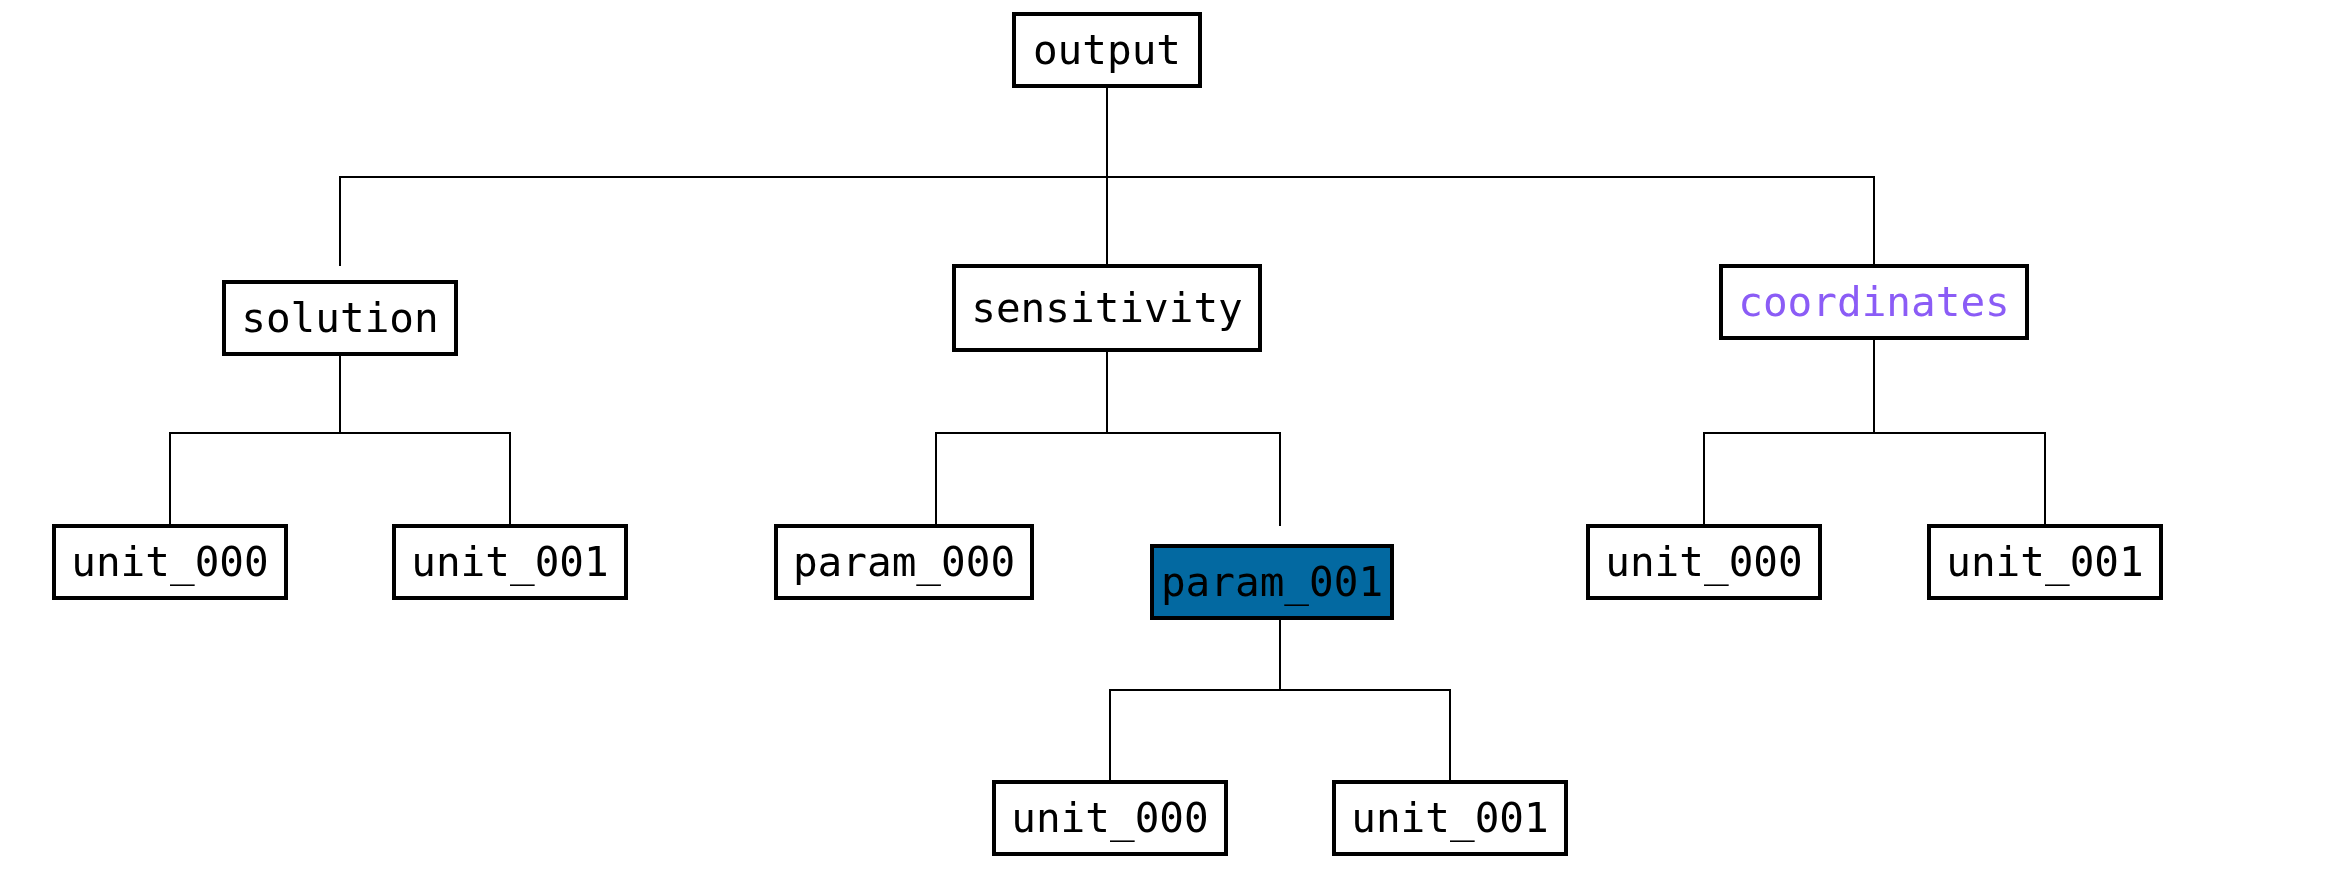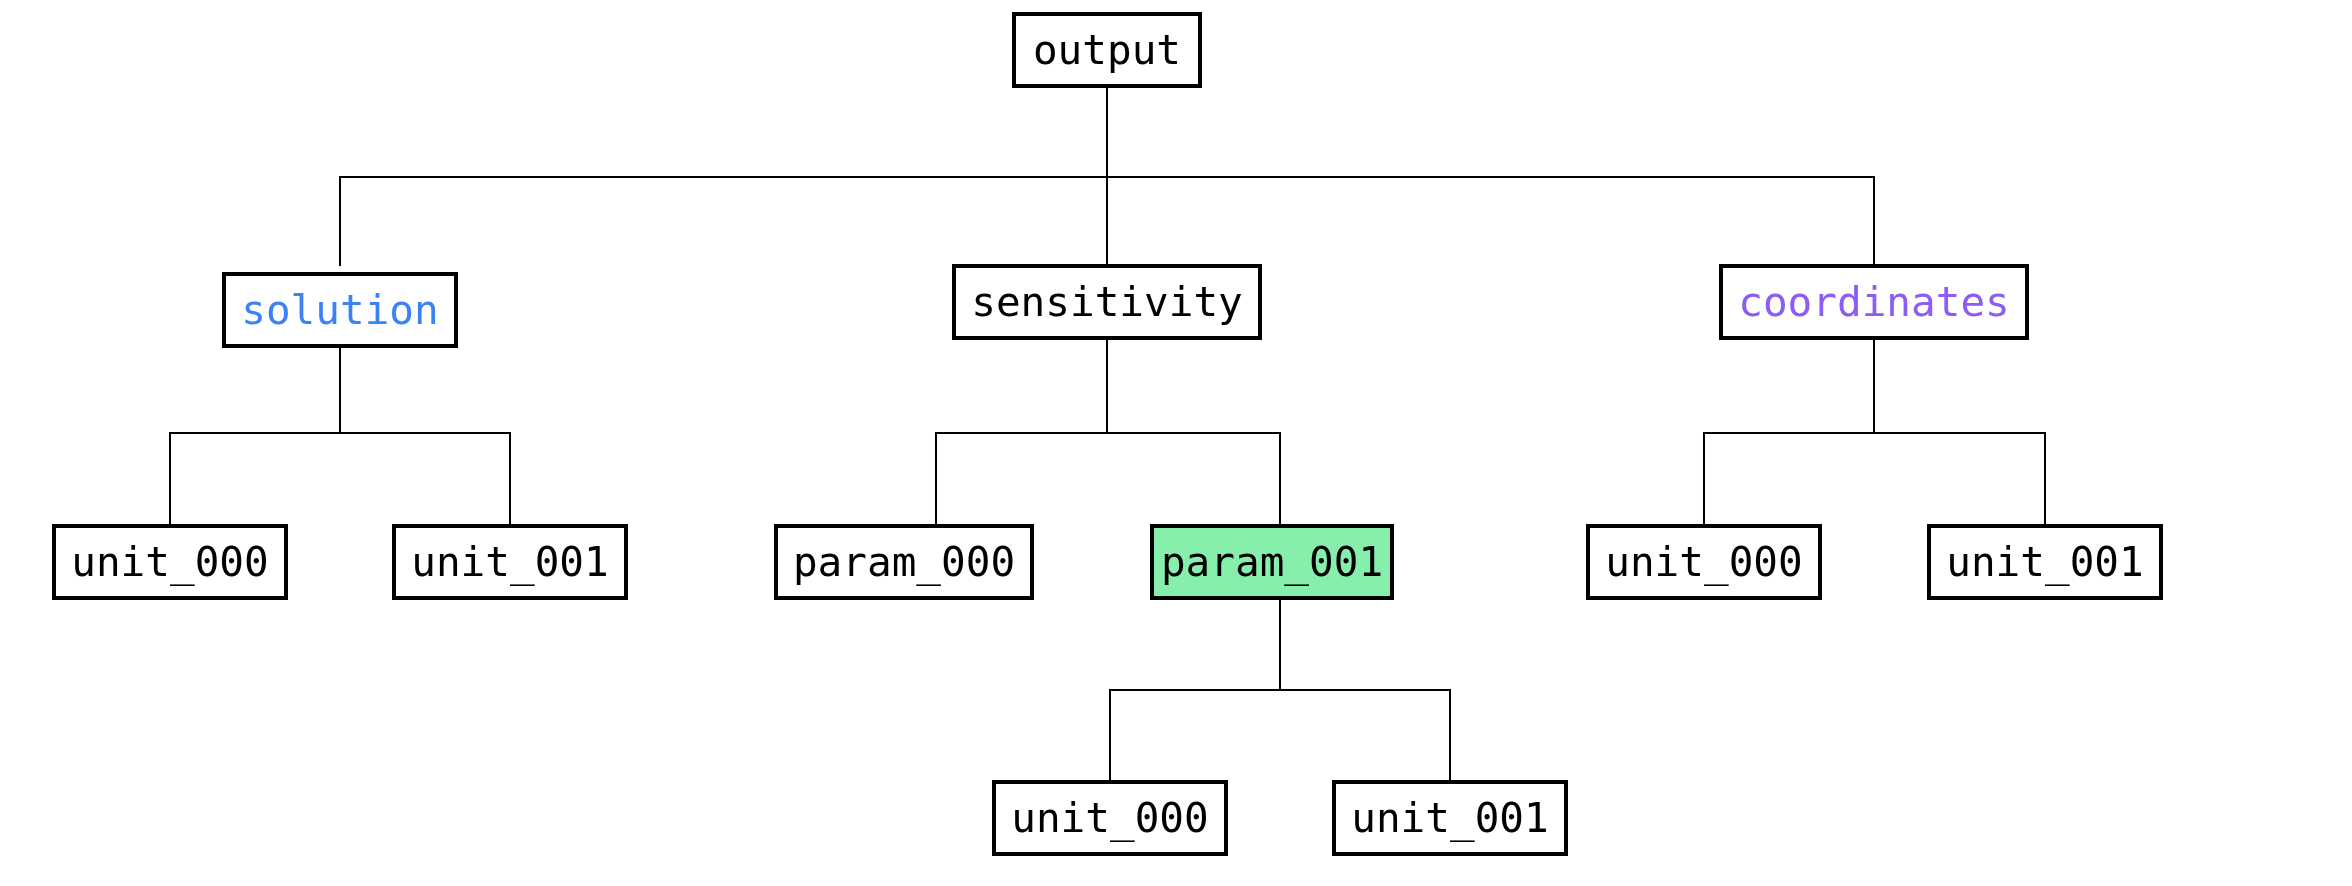--- a/index.html
+++ b/index.html
@@ -58,25 +58,25 @@
       <line x1="1703" y1="433" x2="2046" y2="433" stroke="#000000" stroke-width="2" shape-rendering="crispEdges"></line>
       <line x1="1704" y1="433" x2="1704" y2="526" stroke="#000000" stroke-width="2" shape-rendering="crispEdges"></line>
       <line x1="2045" y1="433" x2="2045" y2="526" stroke="#000000" stroke-width="2" shape-rendering="crispEdges"></line>
       <line x1="1280" y1="598" x2="1280" y2="690" stroke="#000000" stroke-width="2" shape-rendering="crispEdges"></line>
       <line x1="1109" y1="690" x2="1451" y2="690" stroke="#000000" stroke-width="2" shape-rendering="crispEdges"></line>
       <line x1="1110" y1="690" x2="1110" y2="782" stroke="#000000" stroke-width="2" shape-rendering="crispEdges"></line>
       <line x1="1450" y1="690" x2="1450" y2="782" stroke="#000000" stroke-width="2" shape-rendering="crispEdges"></line>
     </svg>
   <div id="nodes">
       <div class="node" style="left: 1012px; top: 12px; width: 190px; height: 76px; background: rgb(255, 255, 255); border-color: rgb(0, 0, 0); color: rgb(0, 0, 0);">output</div>
-      <div class="node" style="left: 222px; top: 272px; width: 236px; height: 76px; background: rgb(255, 255, 255); border-color: rgb(0, 0, 0); color: #3b82f6;">solution</div>
-      <div class="node" style="left: 952px; top: 264px; width: 310px; height: 76px; background: rgb(255, 255, 255); border-color: rgb(0, 0, 0); color: rgb(0, 0, 0);">sensitivity</div>
+      <div class="node" style="left: 222px; top: 280px; width: 236px; height: 76px; background: rgb(255, 255, 255); border-color: rgb(0, 0, 0); color: #000000;">solution</div>
+      <div class="node" style="left: 952px; top: 264px; width: 310px; height: 88px; background: rgb(255, 255, 255); border-color: rgb(0, 0, 0); color: rgb(0, 0, 0);">sensitivity</div>
       <div class="node" style="left: 1719px; top: 264px; width: 310px; height: 76px; background: rgb(255, 255, 255); border-color: rgb(0, 0, 0); color: #8b5cf6;">coordinates</div>
       <div class="node" style="left: 52px; top: 524px; width: 236px; height: 76px; background: rgb(255, 255, 255); border-color: rgb(0, 0, 0); color: rgb(0, 0, 0);">unit_000</div>
       <div class="node" style="left: 392px; top: 524px; width: 236px; height: 76px; background: rgb(255, 255, 255); border-color: rgb(0, 0, 0); color: rgb(0, 0, 0);">unit_001</div>
       <div class="node" style="left: 774px; top: 524px; width: 260px; height: 76px; background: rgb(255, 255, 255); border-color: rgb(0, 0, 0); color: rgb(0, 0, 0);">param_000</div>
-      <div class="node" style="left: 1150px; top: 524px; width: 244px; height: 76px; background: #86efac; border-color: rgb(0, 0, 0); color: rgb(0, 0, 0);">param_001</div>
+      <div class="node" style="left: 1150px; top: 544px; width: 244px; height: 76px; background: #0369a1; border-color: rgb(0, 0, 0); color: rgb(0, 0, 0);">param_001</div>
       <div class="node" style="left: 1586px; top: 524px; width: 236px; height: 76px; background: rgb(255, 255, 255); border-color: rgb(0, 0, 0); color: rgb(0, 0, 0);">unit_000</div>
       <div class="node" style="left: 1927px; top: 524px; width: 236px; height: 76px; background: rgb(255, 255, 255); border-color: rgb(0, 0, 0); color: rgb(0, 0, 0);">unit_001</div>
       <div class="node" style="left: 992px; top: 780px; width: 236px; height: 76px; background: rgb(255, 255, 255); border-color: rgb(0, 0, 0); color: rgb(0, 0, 0);">unit_000</div>
       <div class="node" style="left: 1332px; top: 780px; width: 236px; height: 76px; background: rgb(255, 255, 255); border-color: rgb(0, 0, 0); color: rgb(0, 0, 0);">unit_001</div>
     </div>
 </div>
 
 </body></html>

